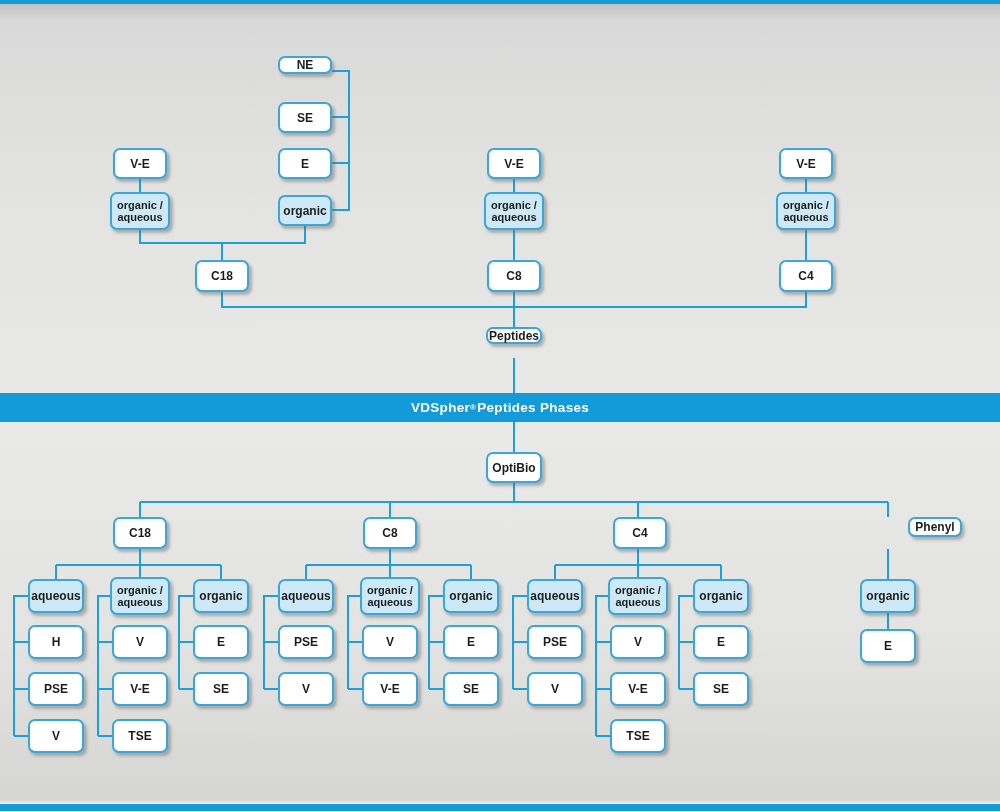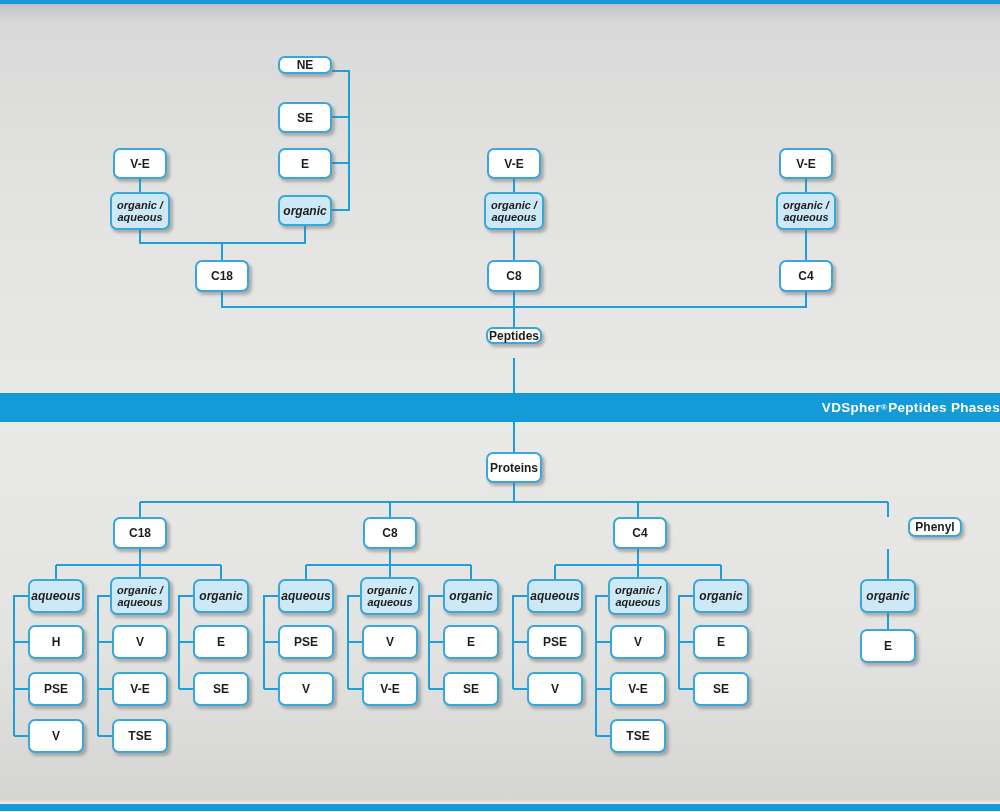--- a/index.html
+++ b/index.html
@@ -15,25 +15,25 @@
   #strip-bottom{top:804px;height:7px;}
   #lines{position:absolute;left:0;top:0;}
   #lines path{stroke:#1e9fdb;stroke-width:2;fill:none;}
   .n{
     position:absolute;box-sizing:border-box;
     display:flex;align-items:center;justify-content:center;
     background:#ffffff;border:2px solid #3aa7da;border-radius:7px;
     box-shadow:2.5px 3px 3px rgba(105,105,105,.45);
     font-weight:bold;font-size:12px;color:#1d1d1b;text-align:center;
   }
-  .f{background:#cde9f7;font-style:italic;}
+  .f{background:#cde9f7;}
   .t2{font-size:11px;line-height:12.5px;white-space:pre-line;}
   #banner{
     position:absolute;left:0;top:393px;width:1000px;height:29px;
-    background:#129bd8;display:flex;align-items:center;justify-content:flex-end;
+    background:#129bd8;display:flex;align-items:center;justify-content:center;
     color:#ffffff;font-weight:bold;font-size:13.5px;letter-spacing:.3px;
   }
   #banner sup{font-size:8px;line-height:0;margin:0 1px 0 0;}
 </style>
 </head>
 <body>
 
 <div id="stage">
 
   <div id="strip-top" class="strip"></div>
@@ -86,21 +86,21 @@
   <div class="n" style="left:779px;top:260px;width:54px;height:32px">C4</div>
 
   <div class="n" style="left:486px;top:327px;width:56px;height:17px">Peptides</div>
 
   <div id="banner">
     <span>VDSpher</span>
       <sup>®</sup>
       <span> Peptides Phases</span>
   </div>
 
-  <div class="n" style="left:486px;top:452px;width:56px;height:31px">Proteins</div>
+  <div class="n" style="left:486px;top:452px;width:56px;height:31px">OptiBio</div>
 
   <div class="n" style="left:113px;top:517px;width:54px;height:32px">C18</div>
   <div class="n" style="left:363px;top:517px;width:54px;height:32px">C8</div>
   <div class="n" style="left:613px;top:517px;width:54px;height:32px">C4</div>
   <div class="n" style="left:908px;top:517px;width:54px;height:20px">Phenyl</div>
 
   <div class="n f" style="left:28px;top:579px;width:56px;height:34px">aqueous</div>
   <div class="n f t2" style="left:110px;top:577px;width:60px;height:38px">organic /
 aqueous</div>
   <div class="n f" style="left:193px;top:579px;width:56px;height:34px">organic</div>

